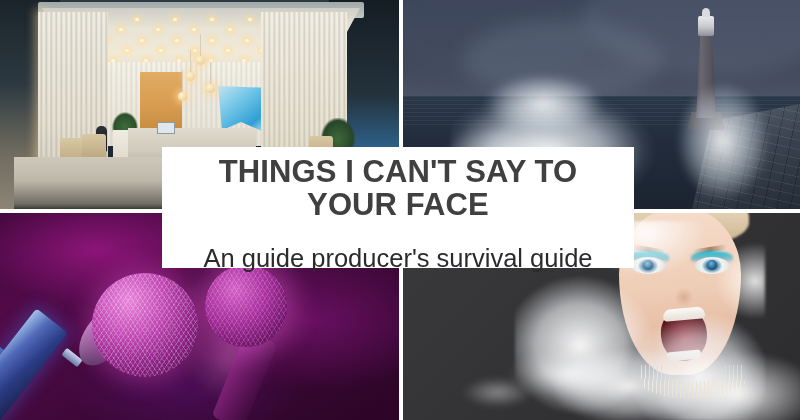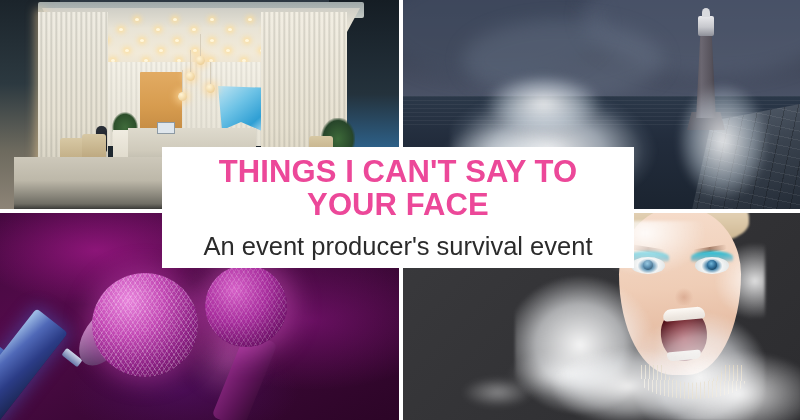--- a/index.html
+++ b/index.html
@@ -402,26 +402,26 @@
     height: 121px;
     background: #ffffff;
     display: flex;
     flex-direction: column;
     align-items: center;
     justify-content: center;
     box-sizing: border-box;
     padding: 4px 16px 8px;
   }
   #title-heading {
-    margin: 4px;
+    margin: 16px;
     font-size: 31px;
     line-height: 1.07;
     font-weight: bold;
     letter-spacing: 0.1px;
-    color: #ec4899;
+    color: #404040;
     text-align: center;
     text-transform: uppercase;
     white-space: pre-line;
   }
   #title-subheading {
     margin: 6px 0 0 0;
     font-size: 25.5px;
     line-height: 1.1;
     font-weight: normal;
     color: #2b2b2b;
@@ -567,16 +567,16 @@
       <div class="scream-teeth-top"></div>
       <div class="scream-teeth-bot"></div>
       <div class="scream-ruff"></div>
       <div class="scream-necklace"></div>
       <div class="scream-lowruff"></div>
     </div>
   </div>
 
   <div id="title-card">
     <h1 id="title-heading">THINGS I CAN'T SAY TO YOUR FACE</h1>
-    <p id="title-subheading">An event producer's survival event</p>
+    <p id="title-subheading">An guide producer's survival guide</p>
   </div>
 
 </div>
 
 </body></html>

